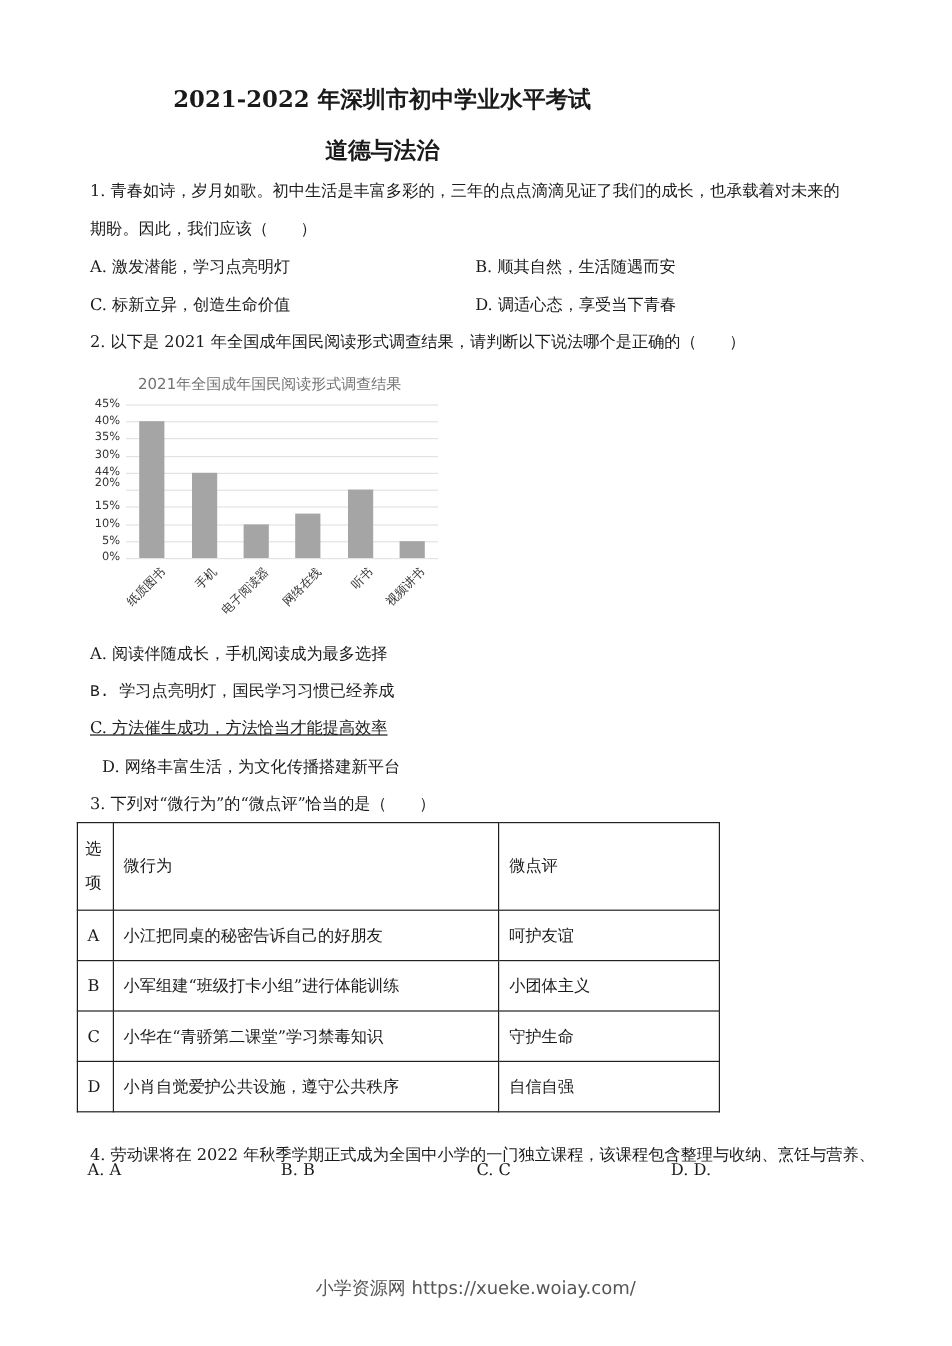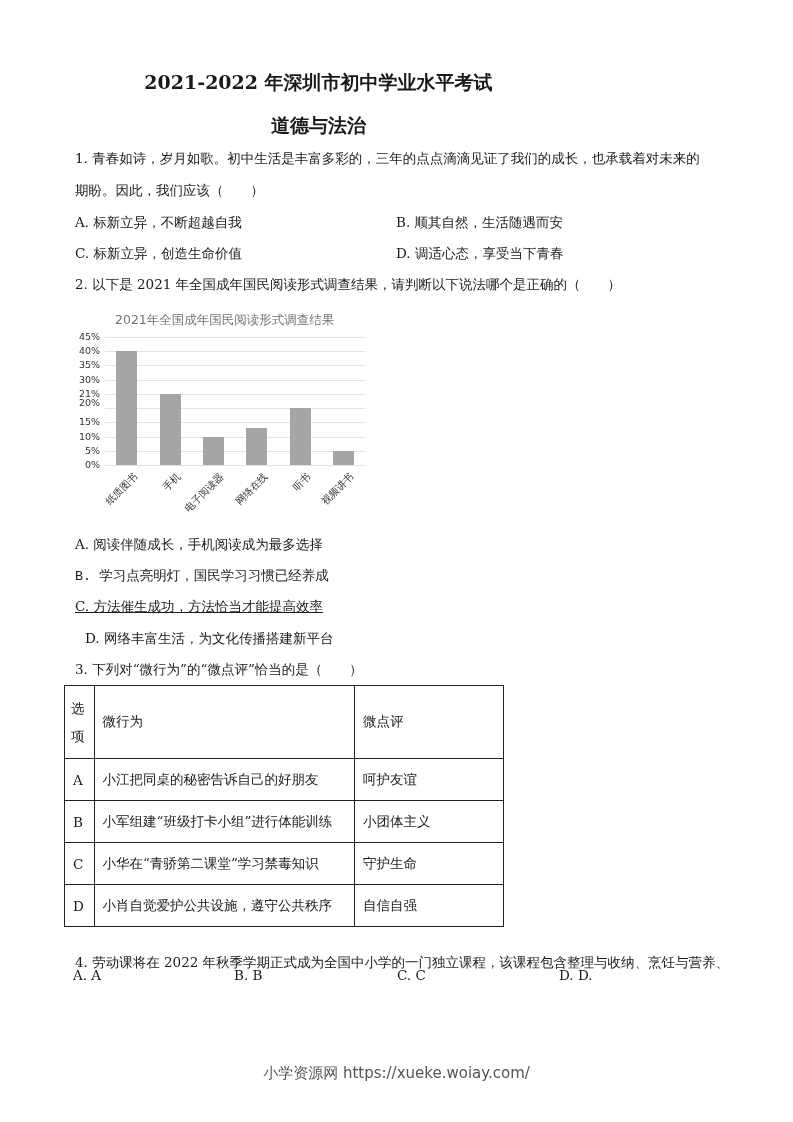--- a/index.html
+++ b/index.html
@@ -8,52 +8,52 @@
   .abs { position: absolute; white-space: nowrap; }
   .title { font-weight: bold; font-size: 19px; left: 0; width: 637px; text-align: center; }
   .q { font-size: 13.5px; left: 75px; }
   .opt { font-size: 13.5px; }
   .chart-title { font-family: "DejaVu Sans", "Liberation Sans", sans-serif; font-size: 12.5px; color: #737373; }
   .ytick { font-family: "DejaVu Sans", "Liberation Sans", sans-serif; font-size: 9.5px; color: #333; text-align: right; width: 28px; }
   .gridline { position: absolute; height: 1px; background: #e3e3e3; }
   .bar { position: absolute; background: #a5a5a5; }
   .xlabel { font-family: "DejaVu Sans", "Liberation Sans", sans-serif; font-size: 10px; color: #333;
             transform-origin: right top; transform: rotate(-45deg); text-align: right; }
-  table.qtable { position: absolute; left: 64px; top: 685px; border-collapse: collapse; width: 440px; }
+  table.qtable { position: absolute; left: 64px; top: 685px; border-collapse: collapse; width: 536px; }
   table.qtable td { border: 1px solid #222; font-size: 13.5px; padding: 0 8px; vertical-align: middle; }
   .footer { font-family: "DejaVu Sans", "Liberation Sans", sans-serif; font-size: 15px; color: #555; left: 0; width: 793px; text-align: center; }
 </style>
 </head>
 <body>
 
 <div class="abs title" style="top:70px;">2021-2022 年深圳市初中学业水平考试</div>
 <div class="abs title" style="top:113px;">道德与法治</div>
 
 <div class="abs q" style="top:150px;">1. 青春如诗，岁月如歌。初中生活是丰富多彩的，三年的点点滴滴见证了我们的成长，也承载着对未来的</div>
 <div class="abs q" style="top:182px;">期盼。因此，我们应该（　　）</div>
-<div class="abs opt" style="left:75px; top:214px;">A. 标新立异，不断超越自我</div>
+<div class="abs opt" style="left:75px; top:214px;">A. 激发潜能，学习点亮明灯</div>
 <div class="abs opt" style="left:396px; top:214px;">B. 顺其自然，生活随遇而安</div>
 <div class="abs opt" style="left:75px; top:245px;">C. 标新立异，创造生命价值</div>
 <div class="abs opt" style="left:396px; top:245px;">D. 调适心态，享受当下青春</div>
 
 <div class="abs q" style="top:276px;">2. 以下是 2021 年全国成年国民阅读形式调查结果，请判断以下说法哪个是正确的（　　）</div>
 
 <div class="abs" style="left:75px; top:305px; width:300px; height:225px;">
   <div class="abs chart-title" style="left:40px; top:7px;">2021年全国成年国民阅读形式调查结果</div>
   <div id="chart-plot">
       <div class="gridline" style="left: 30px; top: 32px; width: 260px;"></div>
       <div class="abs ytick" style="left: -3px; top: 26px;">45%</div>
       <div class="gridline" style="left: 30px; top: 46.2222px; width: 260px;"></div>
       <div class="abs ytick" style="left: -3px; top: 40.2222px;">40%</div>
       <div class="gridline" style="left: 30px; top: 60.4444px; width: 260px;"></div>
       <div class="abs ytick" style="left: -3px; top: 54.4444px;">35%</div>
       <div class="gridline" style="left: 30px; top: 74.6667px; width: 260px;"></div>
       <div class="abs ytick" style="left: -3px; top: 68.6667px;">30%</div>
       <div class="gridline" style="left: 30px; top: 88.8889px; width: 260px;"></div>
-      <div class="abs ytick" style="left: -3px; top: 82.8889px;">21%</div>
+      <div class="abs ytick" style="left: -3px; top: 82.8889px;">44%</div>
       <div class="gridline" style="left: 30px; top: 103.111px; width: 260px;"></div>
       <div class="abs ytick" style="left: -3px; top: 92px;">20%</div>
       <div class="gridline" style="left: 30px; top: 117.333px; width: 260px;"></div>
       <div class="abs ytick" style="left: -3px; top: 111.333px;">15%</div>
       <div class="gridline" style="left: 30px; top: 131.556px; width: 260px;"></div>
       <div class="abs ytick" style="left: -3px; top: 125.556px;">10%</div>
       <div class="gridline" style="left: 30px; top: 145.778px; width: 260px;"></div>
       <div class="abs ytick" style="left: -3px; top: 139.778px;">5%</div>
       <div class="gridline" style="left: 30px; top: 160px; width: 260px;"></div>
       <div class="abs ytick" style="left: -3px; top: 154px;">0%</div>

